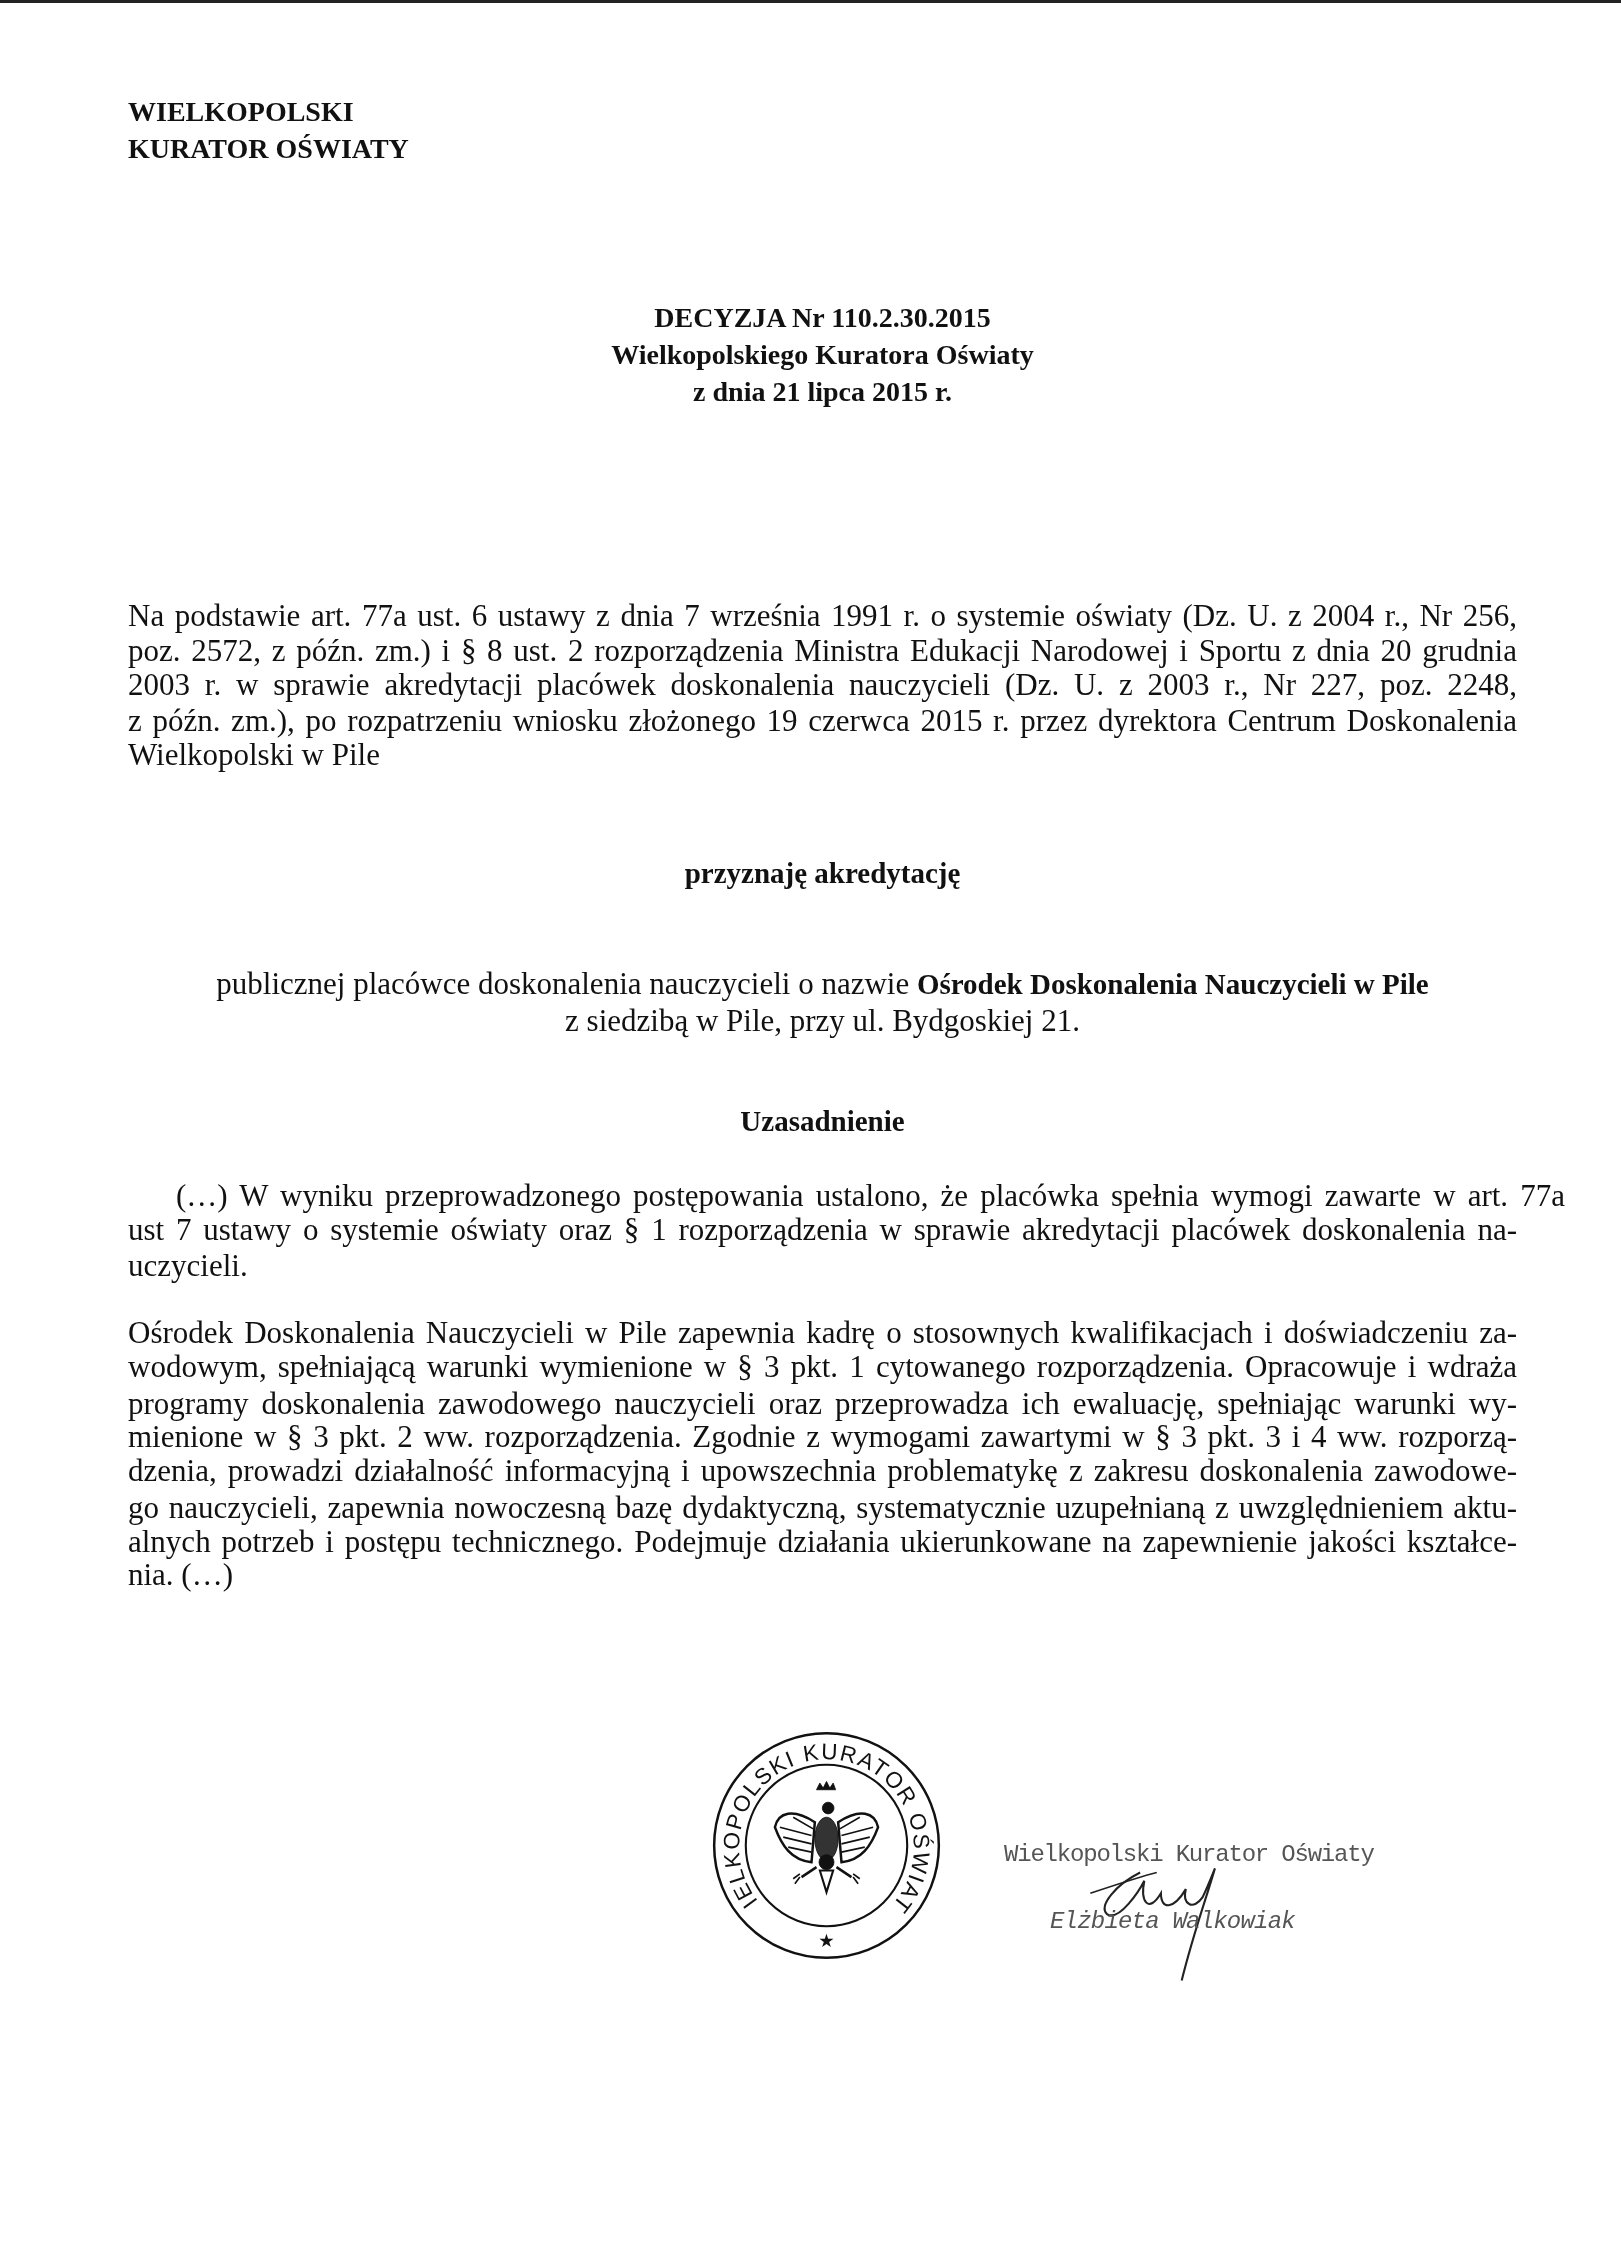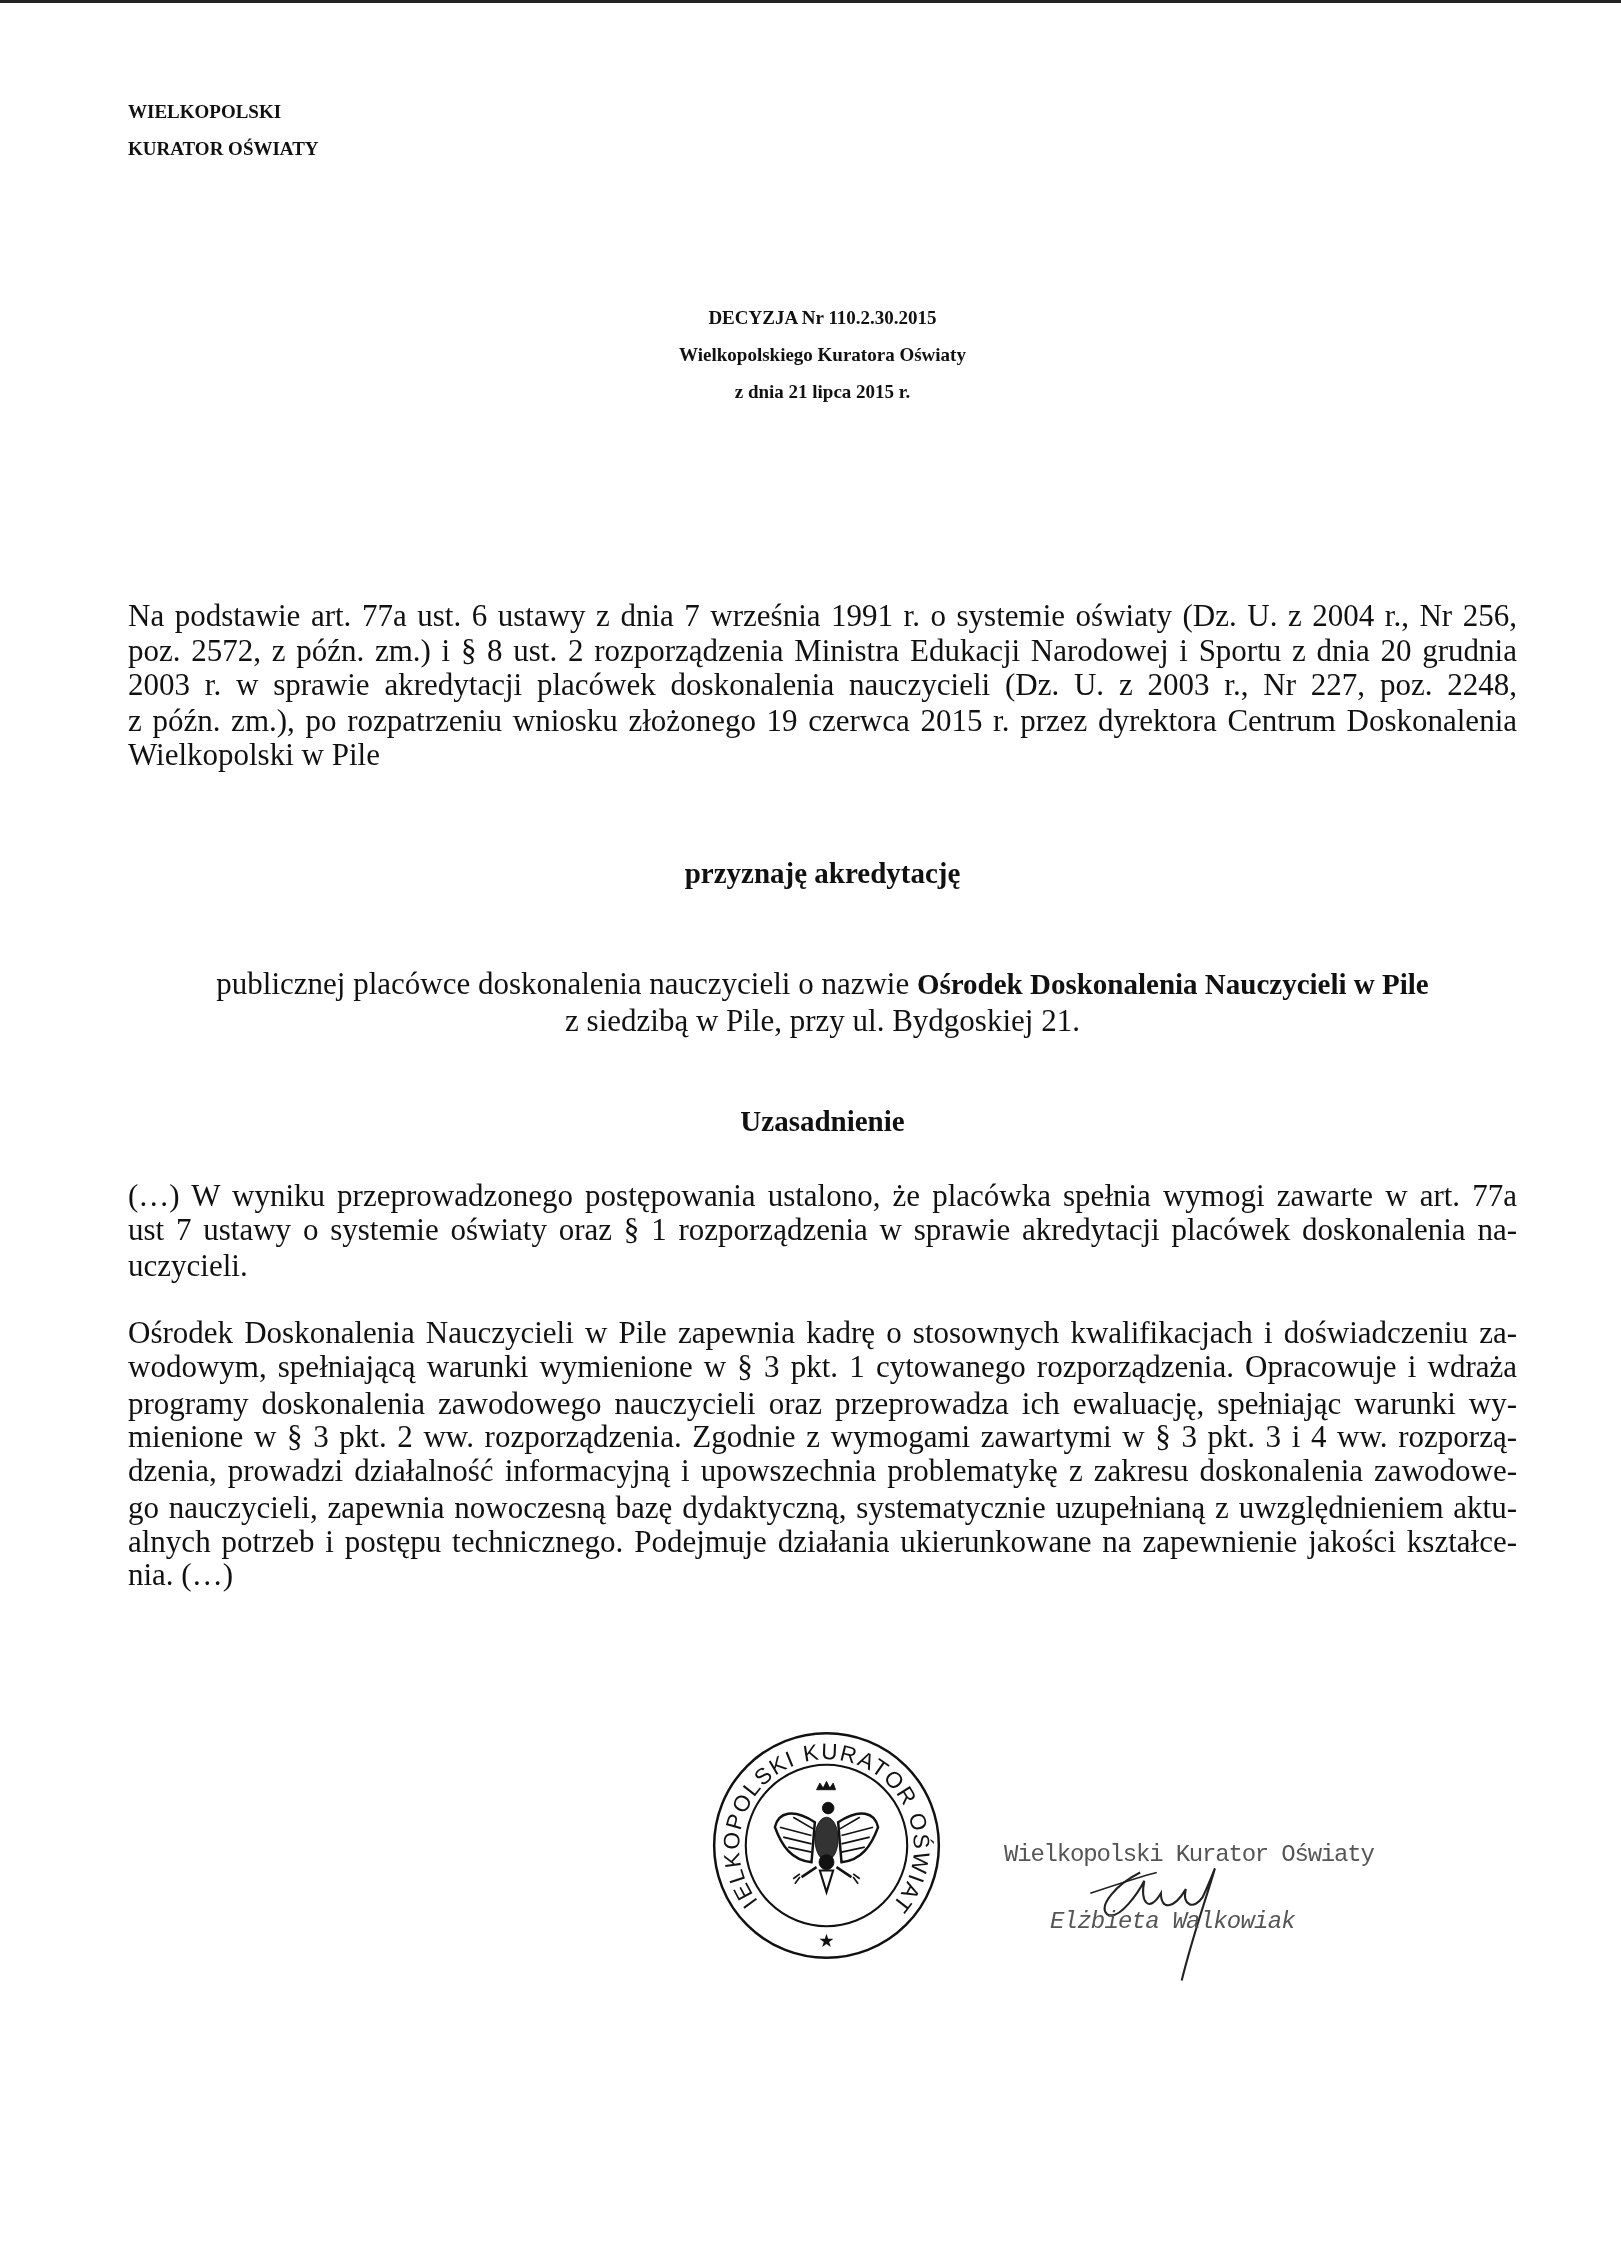--- a/index.html
+++ b/index.html
@@ -1,20 +1,20 @@
 <!DOCTYPE html>
 <html style="font-size:13.3px"><head>
 <meta charset="utf-8">
 <style>
   html, body { margin: 0; padding: 0; background: #ffffff; }
   body { width: 1621px; height: 2261px; position: relative; overflow: hidden; color: #111; }
   .topline { position: absolute; left: 0; top: 0; width: 1621px; height: 2.5px; background: #222; }
   .line { position: absolute; white-space: nowrap; font-family: "Liberation Serif", "DejaVu Serif", serif; font-size: 31px; line-height: 35px; }
   .bold { font-weight: bold; }
-  .hdr { font-size: 19px; }
+  .hdr { font-size: 28px; }
   .center { left: 128px; width: 1389px; text-align: center; }
   .just { left: 128px; width: 1389px; text-align: justify; text-align-last: justify; }
   .left { left: 128px; }
   .stamp { position: absolute; left: 710px; top: 1729px; width: 233px; height: 233px; }
   .sigtext { position: absolute; font-family: "Liberation Mono", "DejaVu Sans Mono", monospace; color: #555; white-space: nowrap; }
   .sig-title { left: 1004px; top: 1841px; font-size: 24px; letter-spacing: -1.2px; }
   .sig-name { left: 1050px; top: 1908px; font-size: 24px; font-style: italic; letter-spacing: -0.8px; text-align: center; }
   .signature { position: absolute; left: 1082px; top: 1864px; width: 216px; height: 125px; }
 </style>
 </head>
@@ -43,21 +43,21 @@
 
 <div class="line bold center" style="top:856px; font-size:29px;">przyznaję akredytację</div>
 <div class="line center" style="top:966px;">
   <span>publicznej placówce doskonalenia nauczycieli o nazwie </span><span class="bold" style="font-size:29px;text-align:center;">Ośrodek Doskonalenia Nauczycieli w Pile</span>
 </div>
 <div class="line center" style="top:1003px;">z siedzibą w Pile, przy ul. Bydgoskiej 21.</div>
 
 <div class="line bold center" style="top:1104px; font-size:29px;">Uzasadnienie</div>
 
 <div>
-  <div class="line just" style="top:1178px;">(…) W wyniku przeprowadzonego postępowania ustalono, że placówka spełnia wymogi zawarte w art. 77a</div>
+  <div class="line just" style="top:1178px;margin-left:48px;">(…) W wyniku przeprowadzonego postępowania ustalono, że placówka spełnia wymogi zawarte w art. 77a</div>
   <div class="line just" style="top:1212px;">ust 7 ustawy o systemie oświaty oraz § 1 rozporządzenia w sprawie akredytacji placówek doskonalenia na-</div>
   <div class="line left" style="top:1248px;">uczycieli.</div>
 </div>
 
 <div>
   <div class="line just" style="top:1315px;">Ośrodek Doskonalenia Nauczycieli w Pile zapewnia kadrę o stosownych kwalifikacjach i doświadczeniu za-</div>
   <div class="line just" style="top:1349px;">wodowym, spełniającą warunki wymienione w § 3 pkt. 1 cytowanego rozporządzenia. Opracowuje i wdraża</div>
   <div class="line just" style="top:1386px;">programy doskonalenia zawodowego nauczycieli oraz przeprowadza ich ewaluację, spełniając warunki wy-</div>
   <div class="line just" style="top:1419px;">mienione w § 3 pkt. 2 ww. rozporządzenia. Zgodnie z wymogami zawartymi w § 3 pkt. 3 i 4 ww. rozporzą-</div>
   <div class="line just" style="top:1453px;">dzenia, prowadzi działalność informacyjną i upowszechnia problematykę z zakresu doskonalenia zawodowe-</div>

